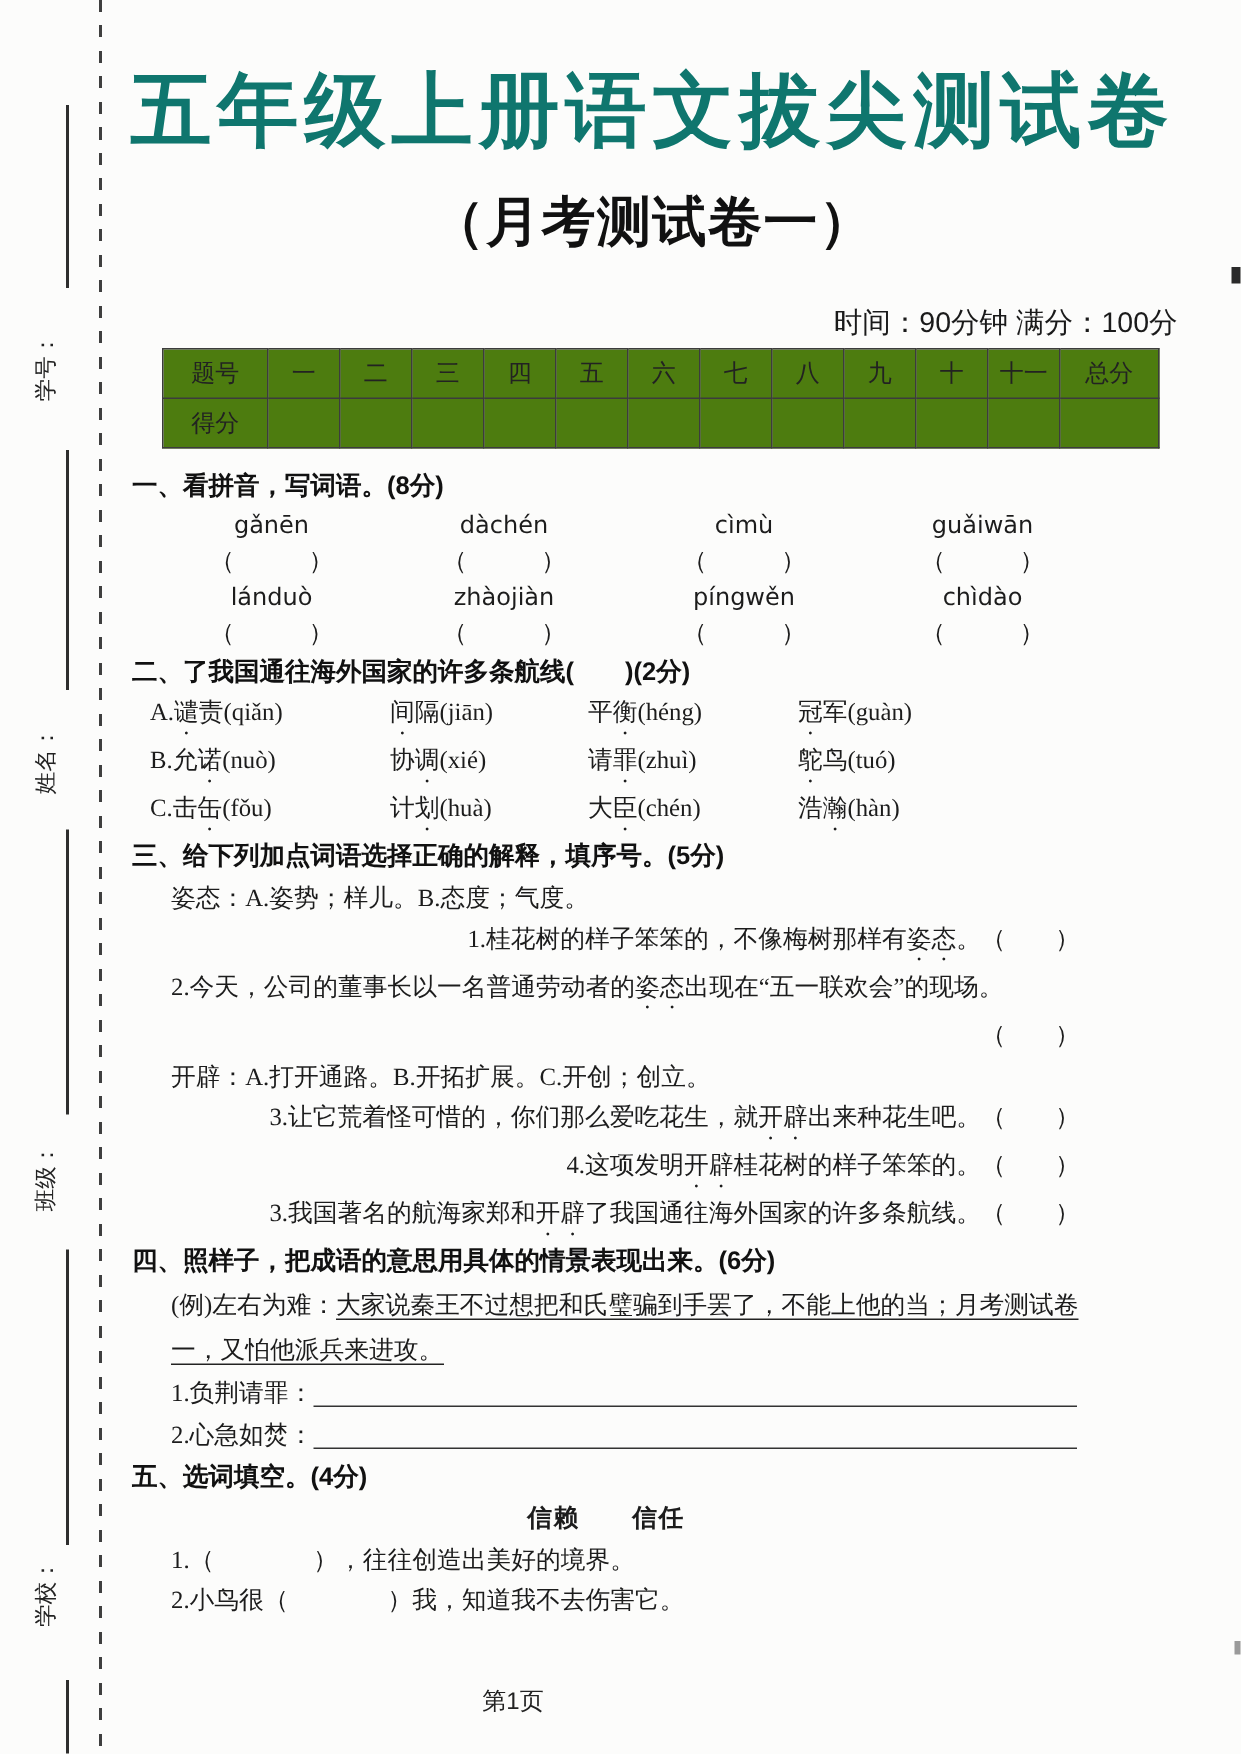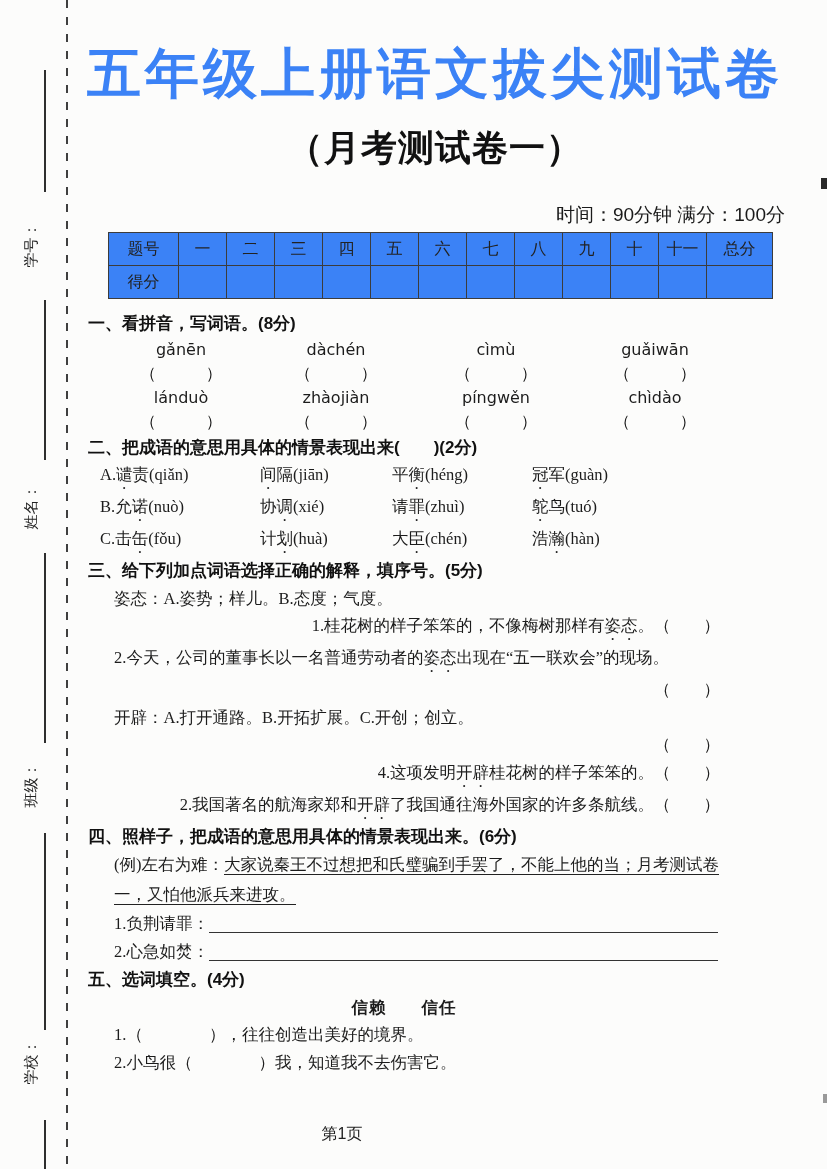--- a/index.html
+++ b/index.html
@@ -29,40 +29,40 @@
   }
   .vl1 { top:245px; } .vl2 { top:507px; } .vl3 { top:785px; } .vl4 { top:1062px; }
   
   .artifact { position:absolute; background:#555; }
   .a1 { right:0; top:178px; width:6px; height:11px; background:#2a2a2a; }
   .a2 { right:0; top:1094px; width:4px; height:9px; background:#9a9a9a; }
   
   .title {
     position:absolute; top:38px; left:70px; width:730px; text-align:center;
     font-family:"Liberation Sans", sans-serif; font-weight:900;
-    font-size:54px; letter-spacing:4px; color:#3b82f6;
+    font-size:54px; letter-spacing:4px; color:#0f766e;
   }
   .subtitle {
     position:absolute; top:124px; left:70px; width:730px; text-align:center;
     font-family:"Liberation Sans", sans-serif; font-weight:800;
     font-size:36px; letter-spacing:1px; color:#111;
   }
   .meta {
     position:absolute; top:202px; right:42px;
     font-family:"Liberation Sans", sans-serif; font-size:19px; color:#1a1a1a;
   }
   
   .score-table {
     position:absolute; top:232px; left:108px; width:665px;
     border-collapse:collapse; table-layout:fixed;
     font-family:"Liberation Sans", sans-serif; font-size:16px; color:#222;
   }
   .score-table td {
     border:1.5px solid #3c3c3c; height:33px; text-align:center; vertical-align:middle;
-    background:#3b82f6;
+    background:#4d7c0f;
   }
   .score-table td.lab { width:70px; }
   .score-table td.tot { width:66px; }
   
   .content {
     position:absolute; top:310px; left:88px; width:632px;
     font-size:16.5px; line-height:27.5px;
   }
   .content p { margin:0; }
   .hd {
@@ -178,21 +178,21 @@
     <span>píngwěn</span>
     <span>chìdào</span>
   </div>
   <div class="paren-grid">
     <span>（　　　）</span>
     <span>（　　　）</span>
     <span>（　　　）</span>
     <span>（　　　）</span>
   </div>
 
-  <p class="hd">二、把成语的意思用具体的情景表现出来(　　)(2分)</p>
+  <p class="hd">二、了我国通往海外国家的许多条航线(　　)(2分)</p>
   <div class="opt-row">
     <span><span>A.</span><span class="dot">谴</span><span>责(qiǎn)</span></span>
     <span><span></span><span class="dot">间</span><span>隔(jiān)</span></span>
     <span><span>平</span><span class="dot">衡</span><span>(héng)</span></span>
     <span><span></span><span class="dot">冠</span><span>军(guàn)</span></span>
   </div>
   <div class="opt-row">
     <span><span>B.允</span><span class="dot">诺</span><span>(nuò)</span></span>
     <span><span>协</span><span class="dot">调</span><span>(xié)</span></span>
     <span><span>请</span><span class="dot">罪</span><span>(zhuì)</span></span>
@@ -208,28 +208,29 @@
   <p class="hd">三、给下列加点词语选择正确的解释，填序号。(5分)</p>
   <p class="indent">姿态：A.姿势；样儿。B.态度；气度。</p>
   <div class="srow indent">
     <span class="txt"><span>1.桂花树的样子笨笨的，不像梅树那样有</span><span class="dot">姿态</span><span>。</span></span>
     <span>（　　）</span>
   </div>
   <p class="indent"><span>2.今天，公司的董事长以一名普通劳动者的</span><span class="dot">姿态</span><span>出现在“五一联欢会”的现场。</span></p>
   <p class="paren-right">（　　）</p>
   <p class="indent">开辟：A.打开通路。B.开拓扩展。C.开创；创立。</p>
   <div class="srow indent">
+    <span class="txt"><span>3.让它荒着怪可惜的，你们那么爱吃花生，就</span><span class="dot">开辟</span><span>出来种花生吧。</span></span>
     <span>（　　）</span>
   </div>
   <div class="srow indent">
     <span class="txt"><span>4.这项发明</span><span class="dot">开辟</span><span>桂花树的样子笨笨的。</span></span>
     <span>（　　）</span>
   </div>
   <div class="srow indent">
-    <span class="txt"><span>2.我国著名的航海家郑和</span><span class="dot">开辟</span><span>了我国通往海外国家的许多条航线。</span></span>
+    <span class="txt"><span>3.我国著名的航海家郑和</span><span class="dot">开辟</span><span>了我国通往海外国家的许多条航线。</span></span>
     <span>（　　）</span>
   </div>
 
   <p class="hd">四、照样子，把成语的意思用具体的情景表现出来。(6分)</p>
   <p class="indent ex"><span>(例)左右为难：</span><span class="u">大家说秦王不过想把和氏璧骗到手罢了，不能上他的当；月考测试卷一，又怕他派兵来进攻。</span></p>
   <div class="blank-row indent">
     <span>1.负荆请罪：</span>
     <span class="line"></span>
   </div>
   <div class="blank-row indent">

